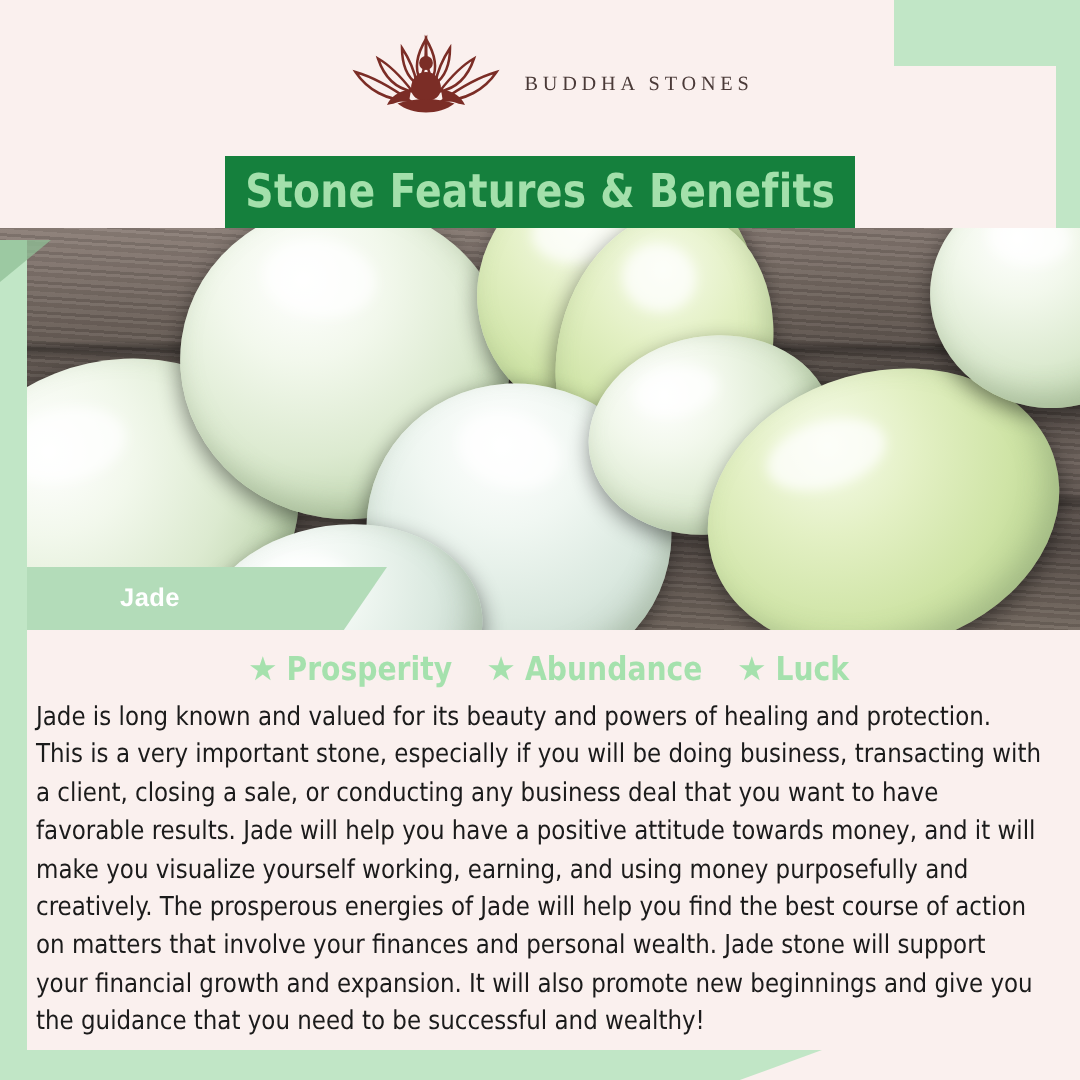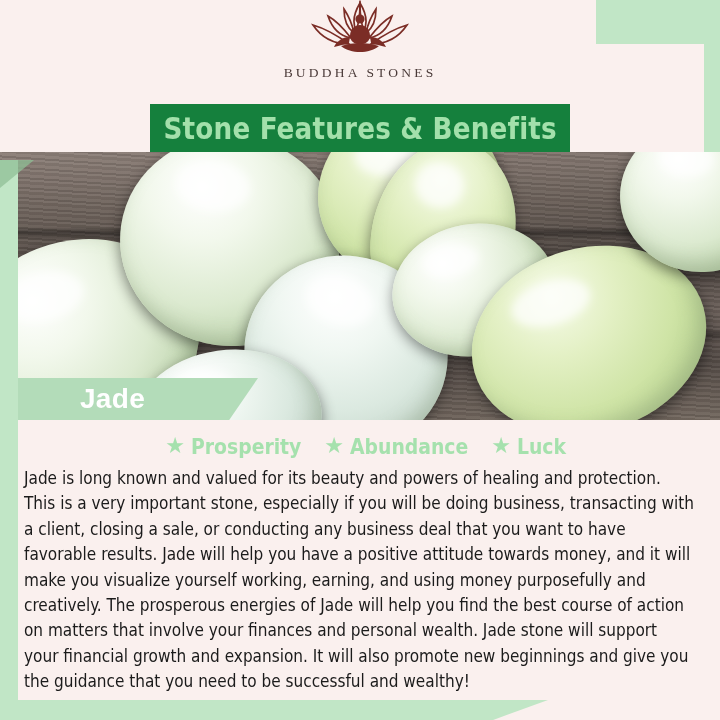--- a/index.html
+++ b/index.html
@@ -26,22 +26,22 @@
   }
   #green-left-tab {
     position:absolute; top:160px; left:0; width:34px; height:28px;
     background:#8fbf96; opacity:.75; z-index:5;
     clip-path:polygon(0 0,100% 0,0 100%);
   }
 
   
   #header {
     position:absolute; top:0; left:0; width:720px; height:108px;
-    z-index:3; display:flex; flex-direction:column;
-    align-items:center; justify-content:flex-start;
+    z-index:3; display:flex; 
+    align-items:center; justify-content:center;
   }
   #logo-mark { width:132px; height:62px; display:block; }
   #logo-text {
     font-size:13.5px; letter-spacing:3.2px; color:#4a3a38;
     font-family:"Liberation Serif", serif; margin-top:3px;
   }
 
   
   #title-box {
     position:absolute; top:104px; left:150px; width:420px; height:48px;
@@ -98,21 +98,21 @@
   }
 
   
   #jade-label {
     position:absolute; top:378px; left:18px; width:240px; height:42px;
     background:#b3dcb9; z-index:6;
     clip-path:polygon(0 0,100% 0,88% 100%,0 100%);
     display:flex; align-items:center;
   }
   #jade-label-text{
-    color:#ffffff; font-weight:bold; font-size:28px;
+    color:#ffffff; font-weight:bold; font-size:17px;
     margin-left:62px; letter-spacing:.3px;
   }
 
   
   #content {
     position:absolute; top:420px; left:18px; width:702px; height:280px;
     background:#faf0ee; z-index:3; padding:10px 10px 0 6px;
   }
   #benefits {
     display:flex; justify-content:center; align-items:center;

